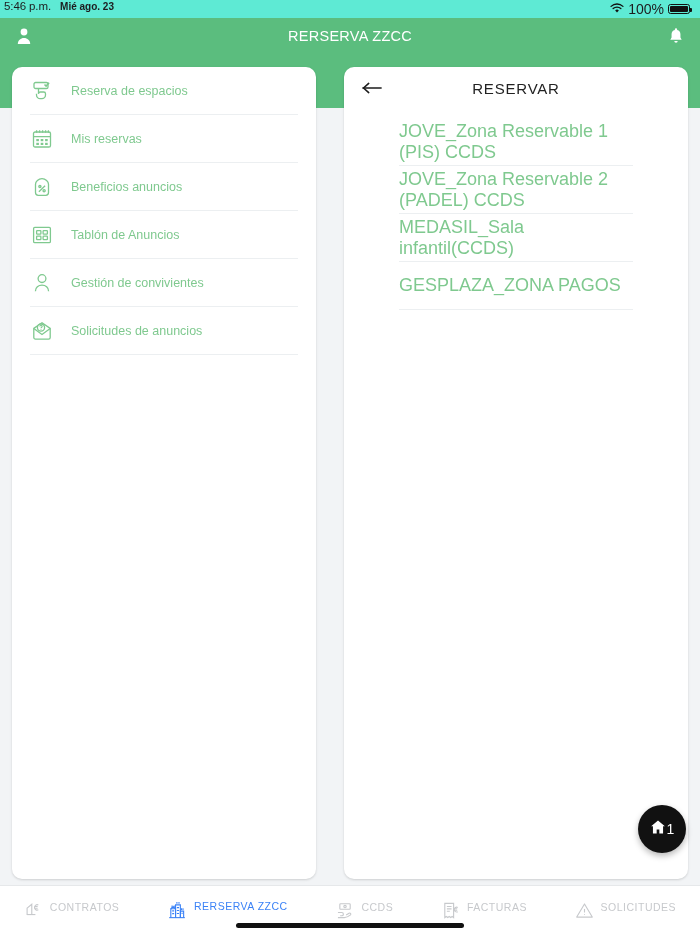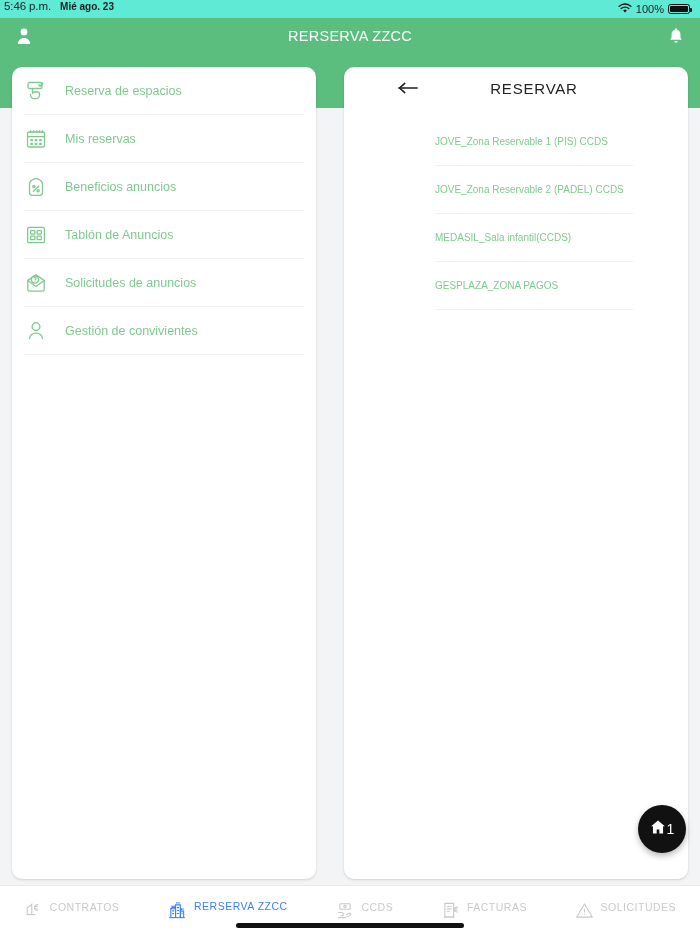--- a/index.html
+++ b/index.html
@@ -24,21 +24,21 @@
     justify-content: space-between;
     padding: 0 10px 0 4px;
     color: #1d1d1f;
     font-size: 11px;
     flex: 0 0 auto;
   }
   .sb-left { display: flex; align-items: baseline; gap: 9px; }
   .sb-time { font-weight: 400; font-size: 11.5px; letter-spacing: -0.1px; }
   .sb-date { font-weight: 600; font-size: 10px; }
   .sb-right { display: flex; align-items: center; gap: 4px; }
-  .sb-batt-pct { font-size: 11px; }
+  .sb-batt-pct { font-size: 14px; }
   .batt {
     width: 22px; height: 10px;
     border: 1.2px solid #111; border-radius: 2.5px;
     position: relative; padding: 1px;
   }
   .batt::after {
     content: ""; position: absolute; right: -3px; top: 3px;
     width: 2px; height: 4px; background: #111; border-radius: 0 1px 1px 0;
   }
   .batt > i { display: block; width: 100%; height: 100%; background: #111; border-radius: 1px; }
@@ -80,24 +80,24 @@
     display: flex; gap: 28px;
   }
   .card {
     background: #ffffff;
     border-radius: 10px;
     box-shadow: 0 1px 3px rgba(0,0,0,0.10), 0 1px 2px rgba(0,0,0,0.06);
     overflow: hidden;
     position: relative;
   }
   .card.left { width: 304px; flex: 0 0 304px; }
-  .card.right { flex: 1 1 auto; padding-left: 36px; }
-
-  
-  .menu { padding: 0 12px; }
+  .card.right { flex: 1 1 auto; }
+
+  
+  .menu { padding: 0 18px; }
   .menu-item {
     display: flex; align-items: center;
     gap: 17px;
     height: 48px;
     border-bottom: 1px solid #eceff1;
     cursor: pointer;
   }
   .menu-item:last-child { border-bottom: 1px solid #eceff1; }
   .menu-icon { width: 24px; height: 24px; flex: 0 0 24px; line-height: 0; }
   .menu-label {
@@ -120,21 +120,21 @@
     position: absolute; left: 0; right: 0; text-align: center;
     font-size: 15px; color: #222; letter-spacing: 0.8px;
     pointer-events: none;
   }
   .rlist { padding: 8px 55px 0 55px; }
   .rlist-item {
     height: 48px;
     display: flex; align-items: center;
     border-bottom: 1px solid #eceff1;
     color: #7fc98f;
-    font-size: 10px;
+    font-size: 18px;
     cursor: pointer;
   }
 
   
   .fab {
     position: absolute;
     right: 14px; bottom: 32px;
     width: 48px; height: 48px;
     border-radius: 50%;
     background: #111111;
@@ -272,38 +272,38 @@
                 <rect x="6.6" y="13.1" width="4.3" height="3.6" rx="0.6"></rect>
                 <rect x="13.1" y="13.1" width="4.3" height="3.6" rx="0.6"></rect>
               </svg>
             </span>
             <span class="menu-label">Tablón de Anuncios</span>
           </div>
 
           <div class="menu-item">
             <span class="menu-icon">
               <svg width="24" height="24" viewBox="0 0 24 24" fill="none" stroke="#7fc98f" stroke-width="1.3">
+                <circle cx="12" cy="7.6" r="3.9"></circle>
+                <path d="M5.4 20.2c0-3.6 3-6 6.6-6s6.6 2.4 6.6 6"></path>
+              </svg>
+            </span>
+            <span class="menu-label">Gestión de convivientes</span>
+          </div>
+
+          <div class="menu-item">
+            <span class="menu-icon">
+              <svg width="24" height="24" viewBox="0 0 24 24" fill="none" stroke="#7fc98f" stroke-width="1.3">
                 <path d="M3.8 9.4l8.2-5.6 8.2 5.6v9.1c0 .9-.7 1.6-1.6 1.6H5.4c-.9 0-1.6-.7-1.6-1.6z"></path>
                 <path d="M3.8 9.4l8.2 6 8.2-6"></path>
                 <circle cx="11" cy="8.6" r="3.6" fill="#ffffff"></circle>
                 <path d="M9.8 7.5c0-.7.6-1.2 1.2-1.2s1.2.5 1.2 1.2-1.2.9-1.2 1.7" stroke-width="1.1"></path>
                 <circle cx="11" cy="10.6" r="0.5" fill="#7fc98f" stroke="none"></circle>
               </svg>
             </span>
             <span class="menu-label">Solicitudes de anuncios</span>
-          </div>
-
-          <div class="menu-item">
-            <span class="menu-icon">
-              <svg width="24" height="24" viewBox="0 0 24 24" fill="none" stroke="#7fc98f" stroke-width="1.3">
-                <circle cx="12" cy="7.6" r="3.9"></circle>
-                <path d="M5.4 20.2c0-3.6 3-6 6.6-6s6.6 2.4 6.6 6"></path>
-              </svg>
-            </span>
-            <span class="menu-label">Gestión de convivientes</span>
           </div>
 
         </div>
       </div>
 
       <div class="card right">
         <div class="panel-header">
           <span class="back-btn">
             <svg width="21" height="14" viewBox="0 0 22 14">
               <path d="M1 7h19" stroke="#1c1c1c" stroke-width="1.7" stroke-linecap="round"></path>

